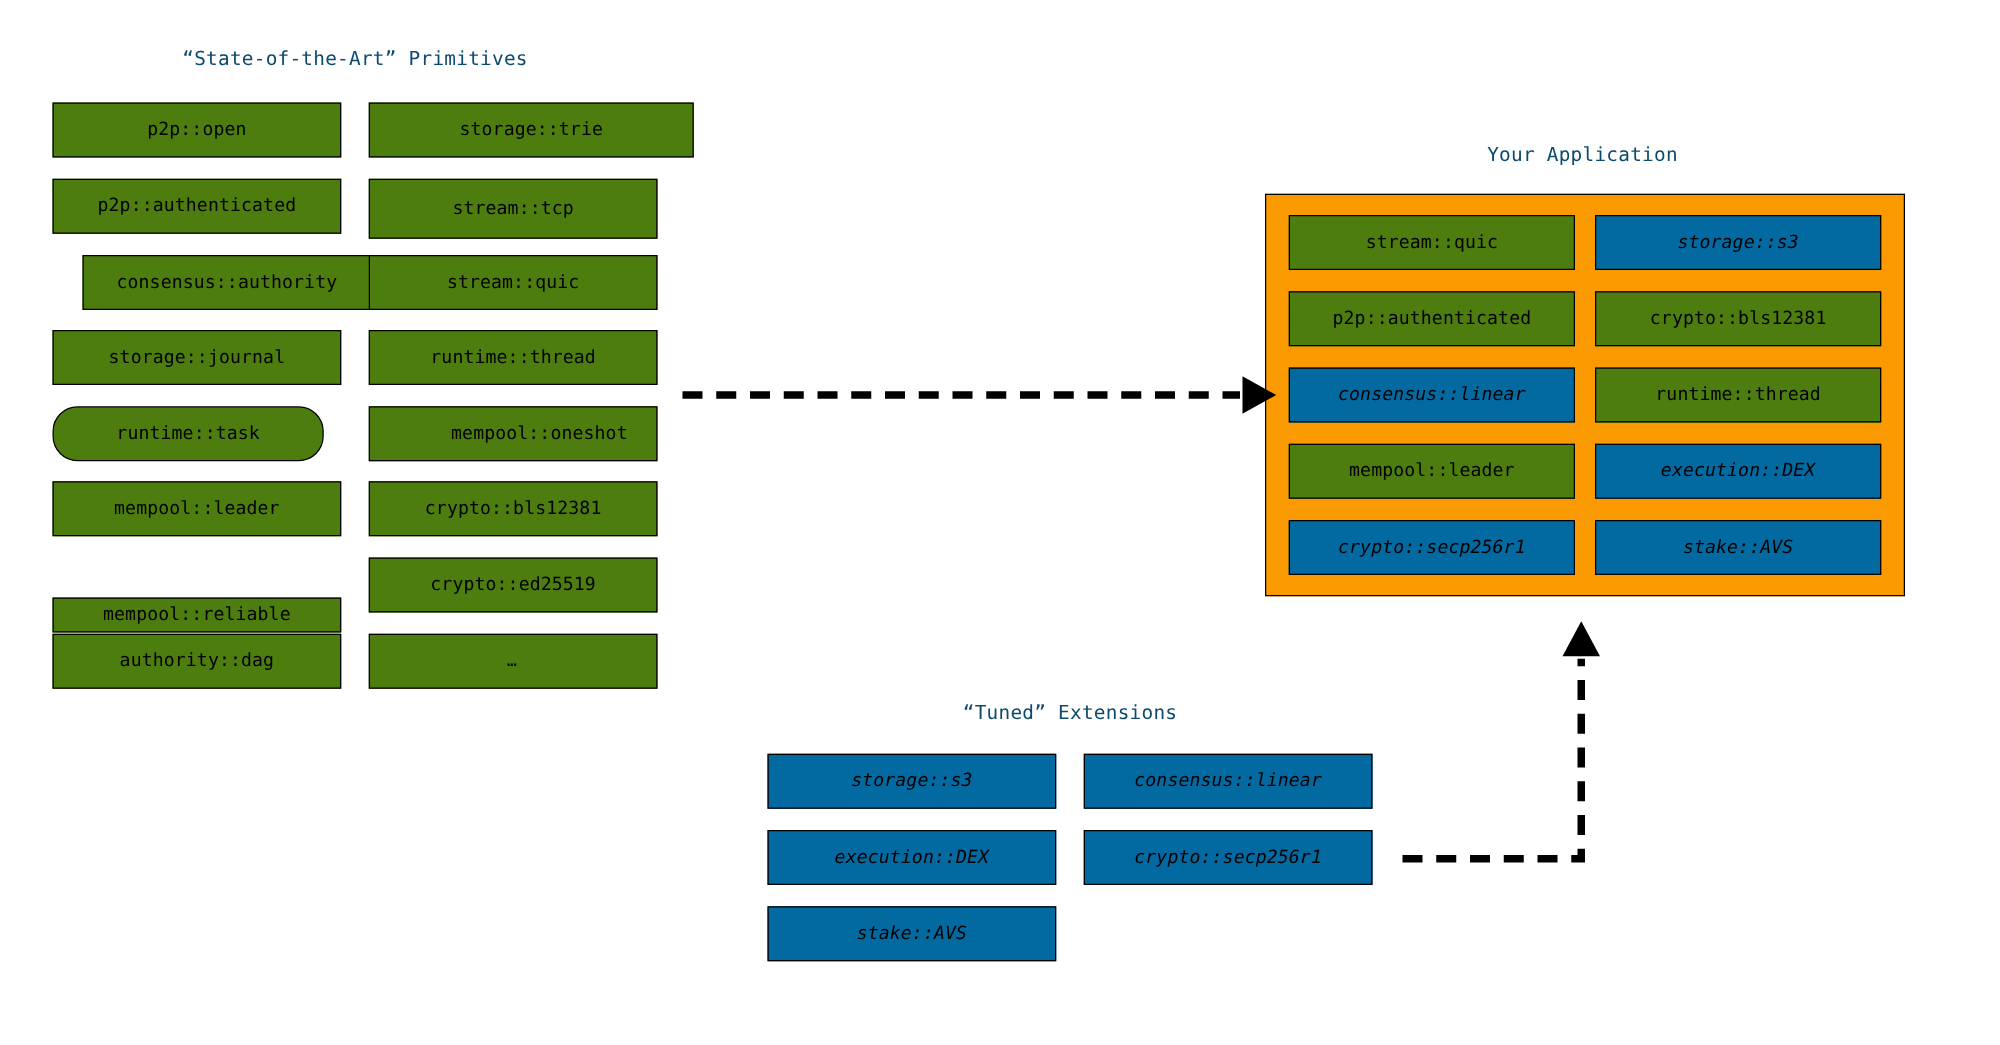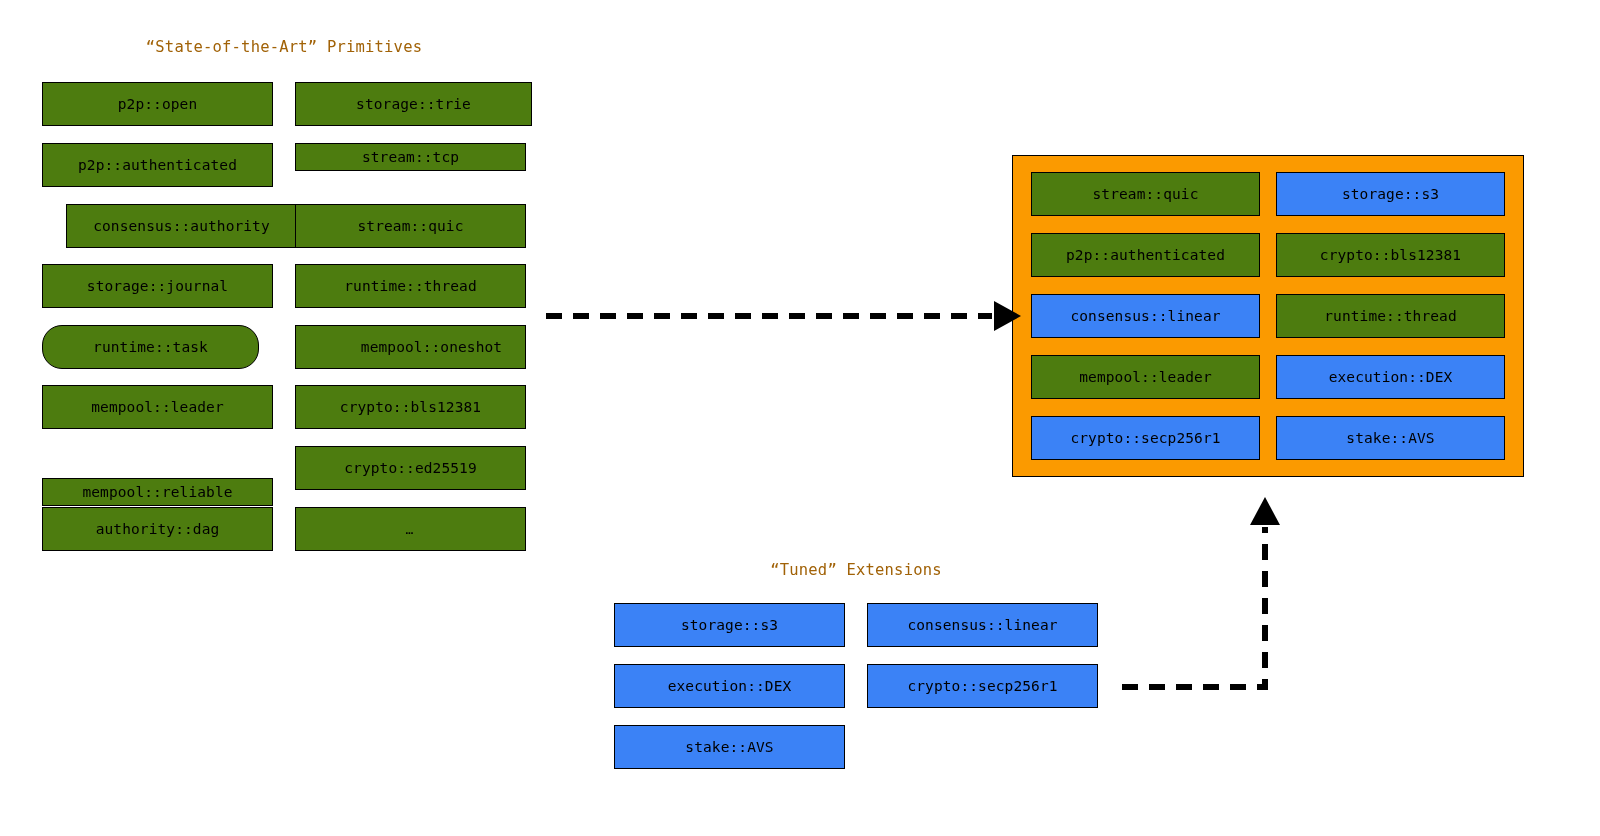--- a/index.html
+++ b/index.html
@@ -23,39 +23,39 @@
     height: 836px;
   }
 
   
   .caption {
     position: absolute;
     font-size: 15.5px;
     letter-spacing: 0.2px;
     white-space: nowrap;
     text-align: center;
-    color: #a16207;
+    color: #0c4a6e;
     transform: translateX(-50%);
   }
 
   
   .chip {
     position: absolute;
     box-sizing: border-box;
     border: 1.6px solid #000000;
     display: flex;
     align-items: center;
     justify-content: center;
     font-size: 14.5px;
     letter-spacing: 0.1px;
     white-space: nowrap;
     line-height: 1;
   }
   .chip.green { background: #4d7c0f; }
-  .chip.pink  { background: #3b82f6; }
+  .chip.pink  { background: #0369a1; font-style: italic; }
   .chip.dots  { font-size: 13px; letter-spacing: 2px; }
 
   
   .app-box {
     position: absolute;
     box-sizing: border-box;
     background: #fb9a00;
     border: 1.6px solid #000000;
   }
 
@@ -68,36 +68,37 @@
     pointer-events: none;
   }
 </style>
 </head>
 <body>
 
 <div class="canvas">
 
   <div class="caption" style="left:284px; top:38px; width:520px;">“State-of-the-Art” Primitives</div>
 
+  <div class="caption" style="left:1266px; top:115px; width:420px;">Your Application</div>
 
   <div class="caption" style="left:856px; top:561px; width:420px;">“Tuned” Extensions</div>
 
   <div>
 
     <div class="chip green" style="left:42px; top:82px; width:231px; height:44px;">p2p::open</div>
     <div class="chip green" style="left:42px; top:143px; width:231px; height:44px;">p2p::authenticated</div>
     <div class="chip green" style="left:42px; top:204px; width:231px; height:44px;margin-left:24px;">consensus::authority</div>
     <div class="chip green" style="left:42px; top:264px; width:231px; height:44px;">storage::journal</div>
     <div class="chip green" style="left:42px; top:325px; width:217px; height:44px;border-radius:20px;">runtime::task</div>
     <div class="chip green" style="left:42px; top:385px; width:231px; height:44px;">mempool::leader</div>
     <div class="chip green" style="left:42px; top:446px; width:231px; height:28px;margin-top:32px;">mempool::reliable</div>
     <div class="chip green" style="left:42px; top:507px; width:231px; height:44px;">authority::dag</div>
 
-    <div class="chip green" style="left:295px; top:82px; width:237px; height:44px;">storage::trie</div>
-    <div class="chip green" style="left:295px; top:143px; width:231px; height:28px;">stream::tcp</div>
+    <div class="chip green" style="left:295px; top:82px; width:260px; height:44px;">storage::trie</div>
+    <div class="chip green" style="left:295px; top:143px; width:231px; height:48px;">stream::tcp</div>
     <div class="chip green" style="left:295px; top:204px; width:231px; height:44px;">stream::quic</div>
     <div class="chip green" style="left:295px; top:264px; width:231px; height:44px;">runtime::thread</div>
     <div class="chip green" style="left:295px; top:325px; width:231px; height:44px;padding-left:42px;">mempool::oneshot</div>
     <div class="chip green" style="left:295px; top:385px; width:231px; height:44px;">crypto::bls12381</div>
     <div class="chip green" style="left:295px; top:446px; width:231px; height:44px;">crypto::ed25519</div>
     <div class="chip green dots" style="left:295px; top:507px; width:231px; height:44px;">…</div>
   </div>
 
   <div class="app-box" style="left:1012px; top:155px; width:512px; height:322px;"></div>
 

